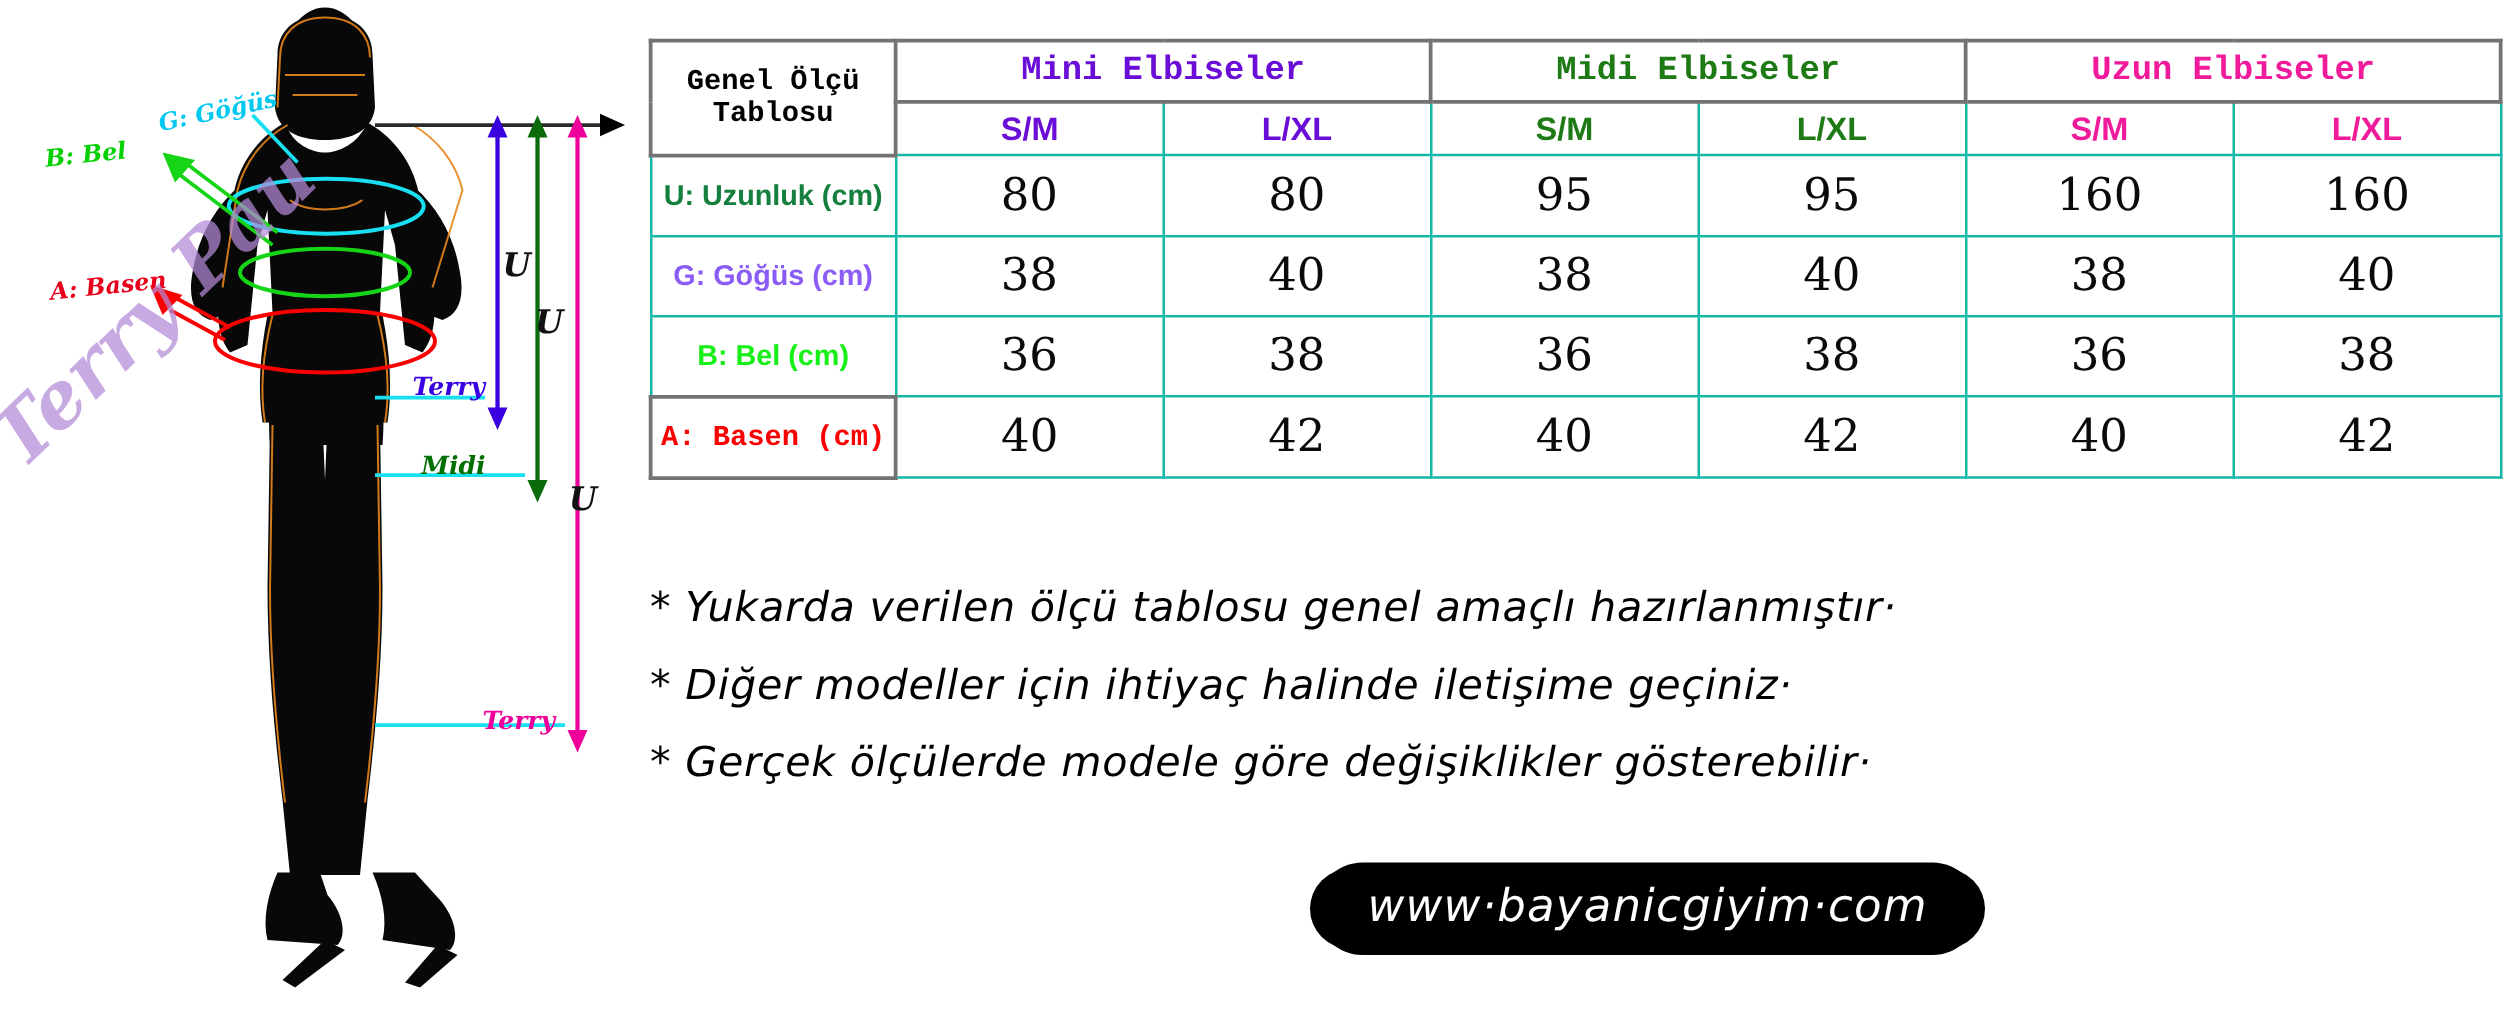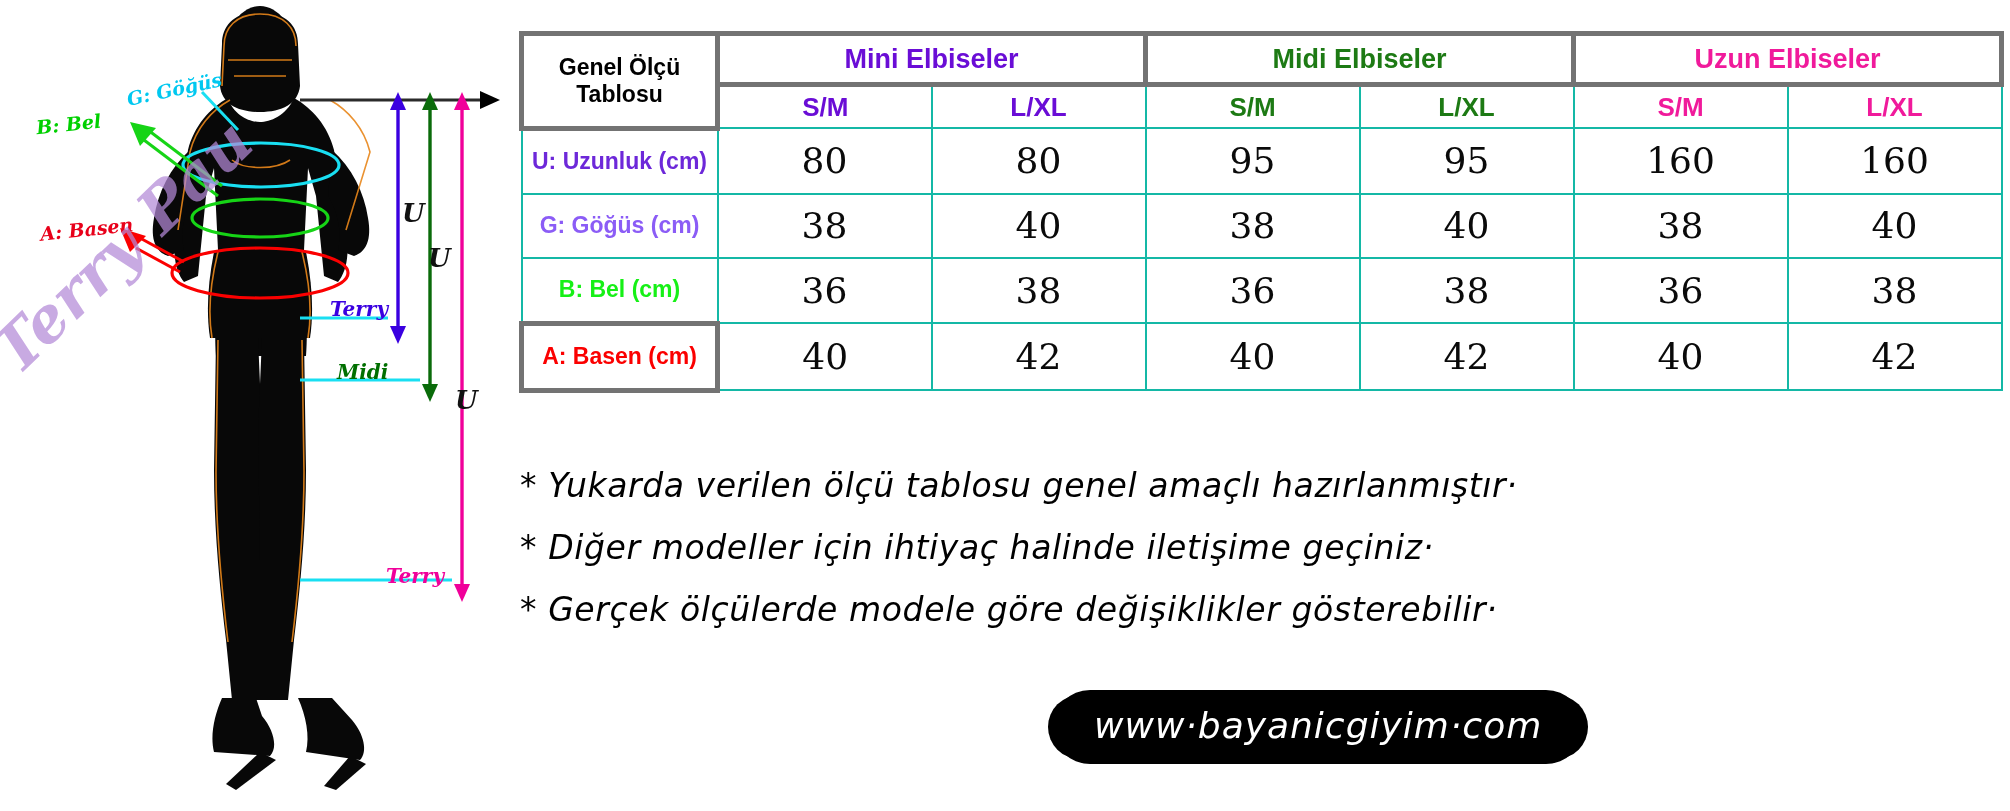--- a/index.html
+++ b/index.html
@@ -31,31 +31,31 @@
          font-weight:bold;font-size:26px;color:#111;}
   .vmark.v1{left:402px;top:198px;}
   .vmark.v2{left:428px;top:243px;}
   .vmark.v3{left:455px;top:385px;}
 
   
   #size-table{position:absolute;left:519px;top:31px;width:1480px;
               border-collapse:collapse;table-layout:fixed;background:#fff;}
   #size-table td,#size-table th{border:2px solid #14b8a6;padding:0;text-align:center;
               vertical-align:middle;background:#fff;}
-  #size-table .outer{border:5px solid #737373;}
+  #size-table .outer{border:3px solid #737373;font-family:Liberation Mono, monospace;}
   th.grp{font-size:27px;font-weight:bold;height:46px;}
   th.sub{font-size:26px;font-weight:bold;height:40px;}
   th.corner{font-size:23px;font-weight:bold;color:#000;text-align:left;
             padding-left:14px;width:196px;}
   td.rowlabel{font-size:23px;font-weight:bold;text-align:left;padding-left:14px;height:62px;}
   td.val{font-size:36px;font-family:"DejaVu Serif",serif;color:#0a0a0a;}
   .c-mini{color:#6a0dd6;}
   .c-midi{color:#1d7a14;}
   .c-uzun{color:#f01a9b;}
-  .c-black{color:#6d28d9;}
+  .c-black{color:#15803d;}
   .c-cyan{color:#8b5cf6;}
   .c-green{color:#16f016;}
   .c-red{color:#fb0000;}
 
   
   #notes{position:absolute;left:520px;top:455px;width:1470px;}
   .note-line{font-family:"DejaVu Sans",sans-serif;font-style:italic;
              font-size:33px;color:#000;letter-spacing:.6px;height:62px;
              line-height:62px;white-space:nowrap;}
 

